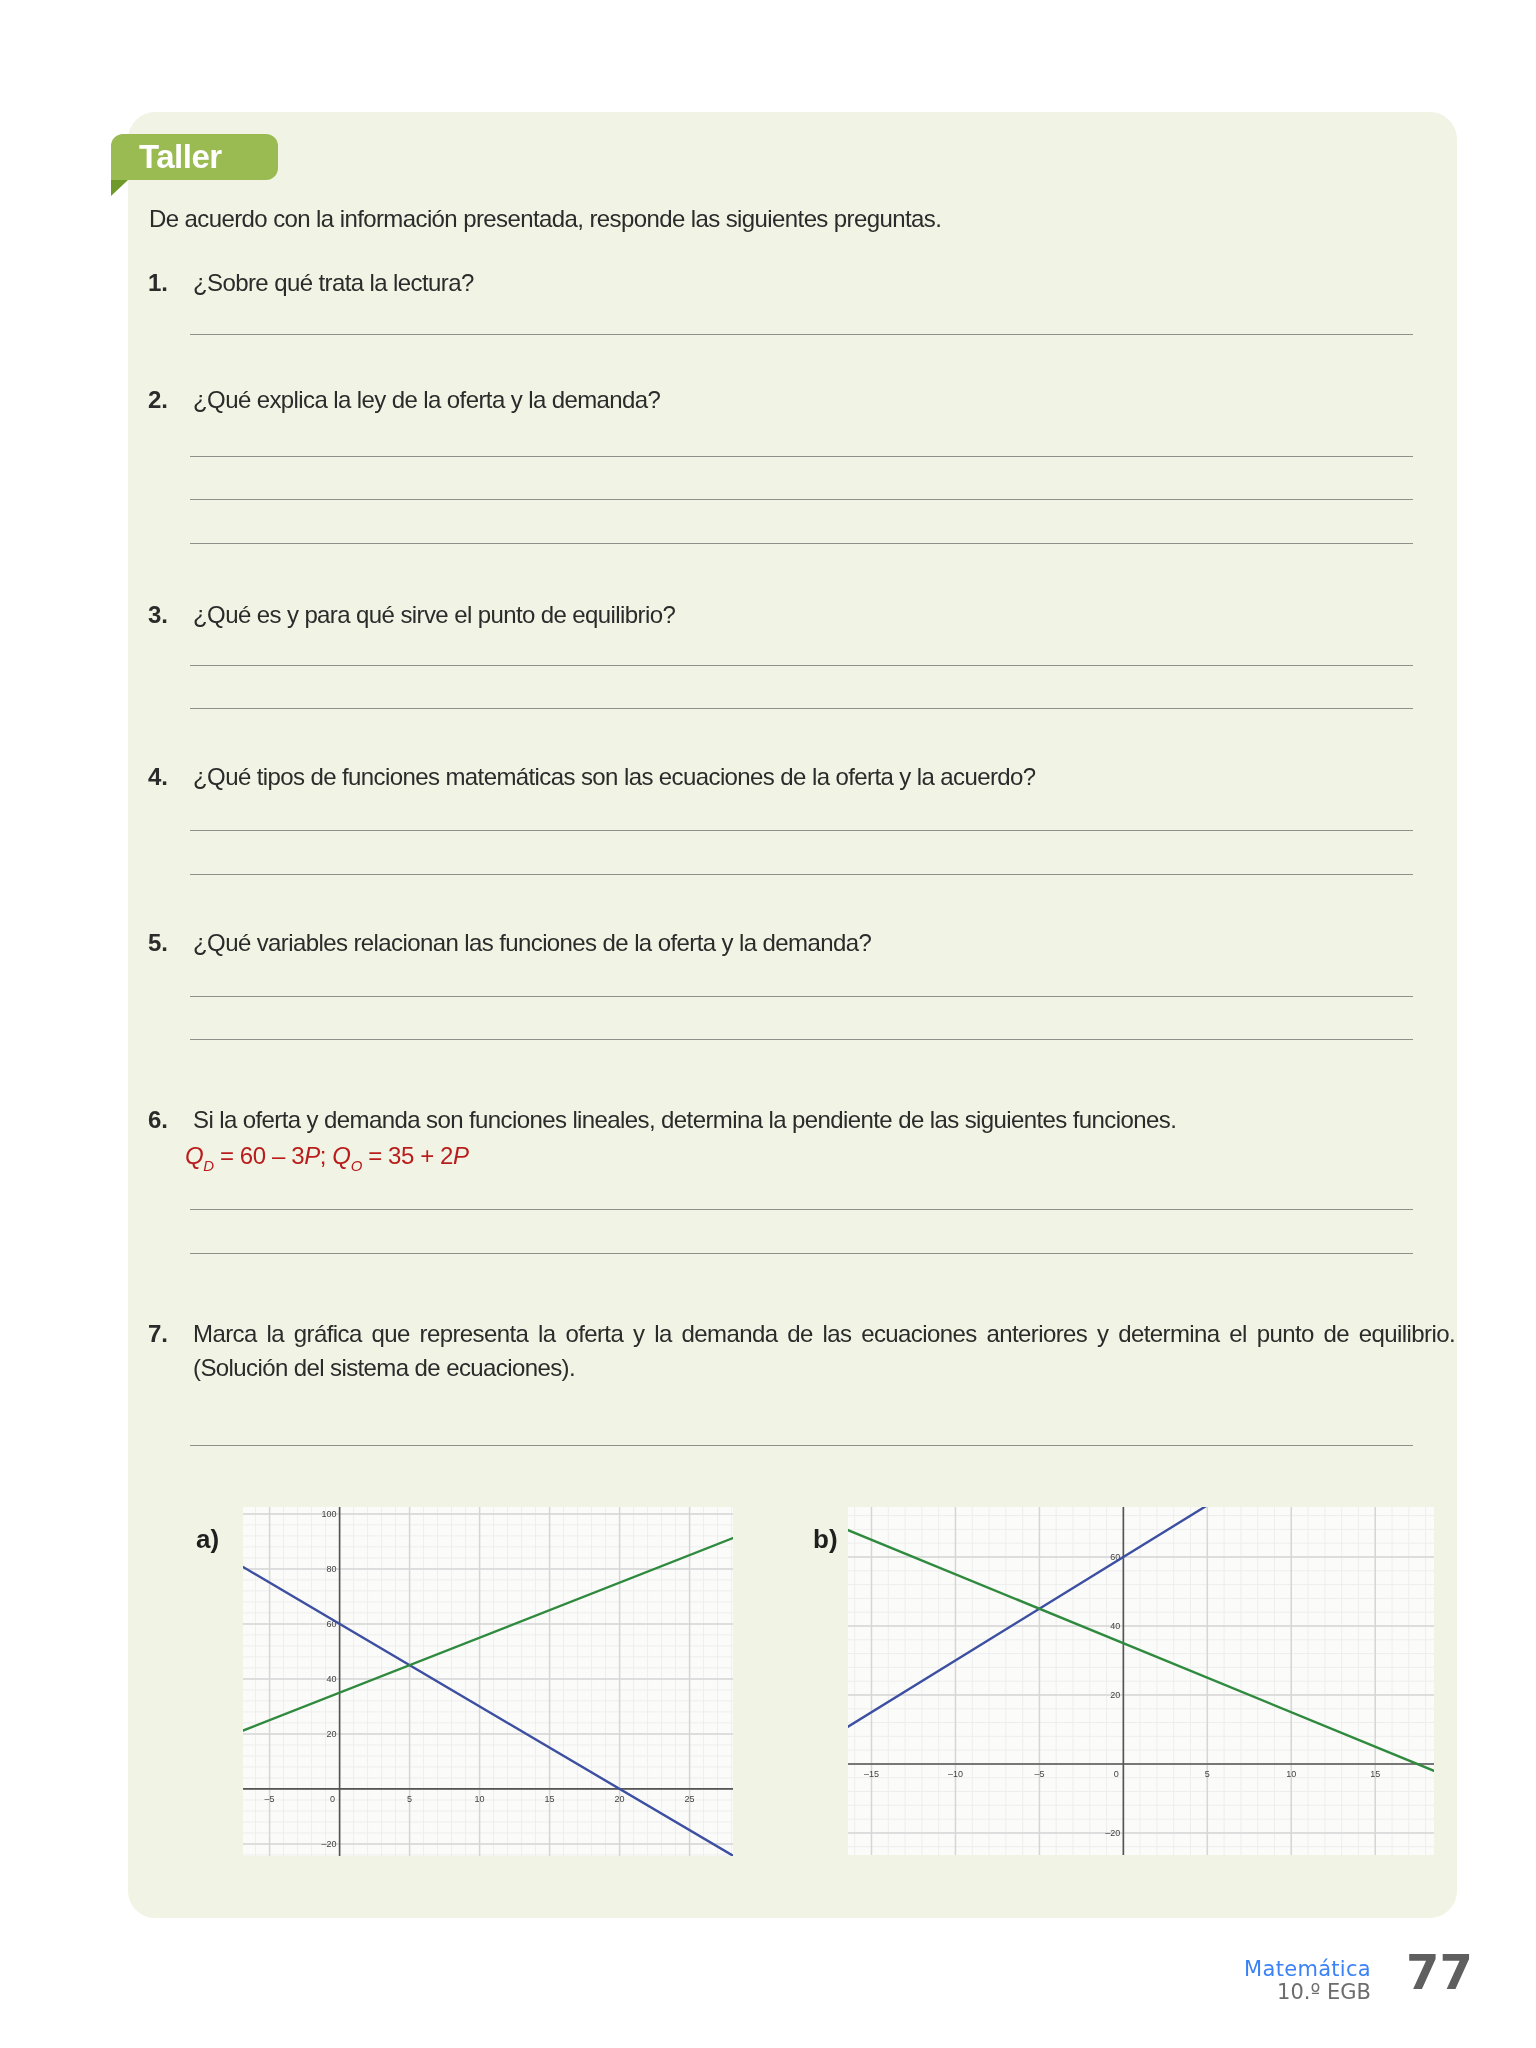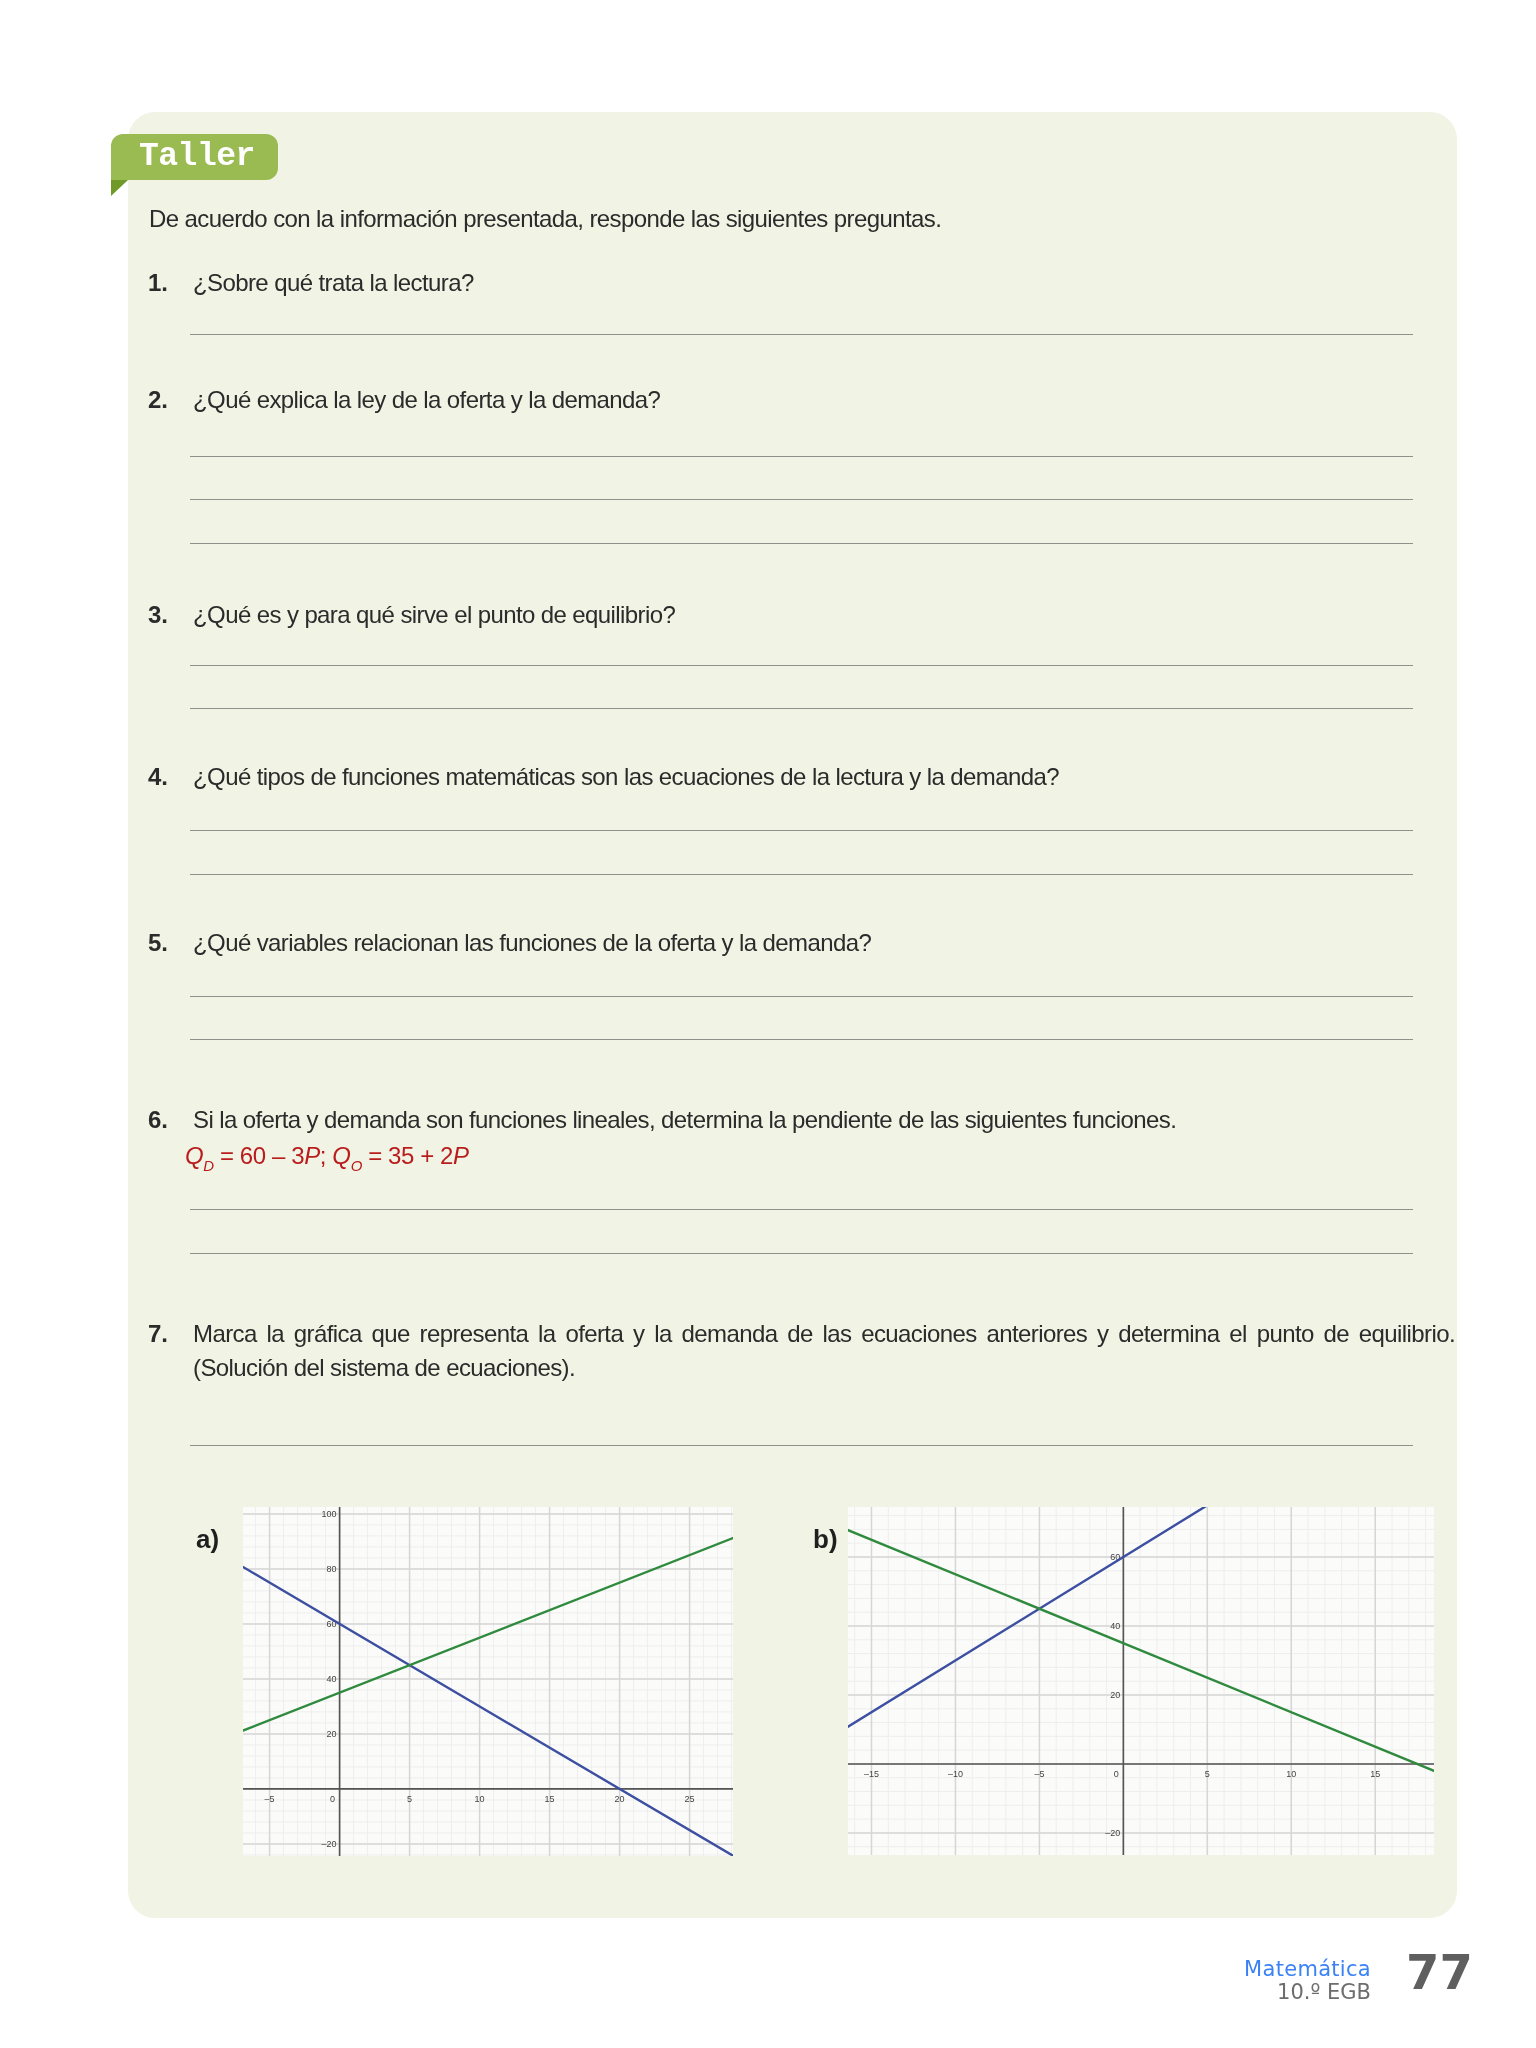--- a/index.html
+++ b/index.html
@@ -16,21 +16,21 @@
     background:#9aba52; border-radius:0 12px 12px 0;
     border-top-left-radius:12px;
   }
   .tab-fold {
     position:absolute; left:111px; top:180px; width:0; height:0;
     border-top:16px solid #6f9a2a; border-left:17px solid transparent;
     transform:scaleX(-1);
   }
   .tab-label {
     position:absolute; left:139px; top:136px; font-size:33px; font-weight:bold;
-    color:#ffffff; line-height:42px; font-family:Liberation Mono, monospace; letter-spacing:-0.5px;
+    color:#ffffff; line-height:42px; font-family:Liberation Sans, sans-serif; letter-spacing:-0.5px;
   }
   .intro {
     position:absolute; left:149px; top:205px; font-size:24px; line-height:28px;
     color:#2b2b2b; letter-spacing:-0.6px;
   }
   .q-num {
     position:absolute; left:148px; font-size:24px; font-weight:bold; color:#2b2b2b; line-height:28px;
   }
   .q-text {
     position:absolute; left:193px; font-size:24px; line-height:34px; color:#2b2b2b; letter-spacing:-0.6px;
@@ -85,21 +85,21 @@
 <div class="answer-line" style="top:456px"></div>
 <div class="answer-line" style="top:499px"></div>
 <div class="answer-line" style="top:543px"></div>
 
 <div class="q-num" style="top:601px">3.</div>
 <div class="q-text" style="top:598px">¿Qué es y para qué sirve el punto de equilibrio?</div>
 <div class="answer-line" style="top:665px"></div>
 <div class="answer-line" style="top:708px"></div>
 
 <div class="q-num" style="top:763px">4.</div>
-<div class="q-text" style="top:760px">¿Qué tipos de funciones matemáticas son las ecuaciones de la lectura y la demanda?</div>
+<div class="q-text" style="top:760px">¿Qué tipos de funciones matemáticas son las ecuaciones de la oferta y la acuerdo?</div>
 <div class="answer-line" style="top:830px"></div>
 <div class="answer-line" style="top:874px"></div>
 
 <div class="q-num" style="top:929px">5.</div>
 <div class="q-text" style="top:926px">¿Qué variables relacionan las funciones de la oferta y la demanda?</div>
 <div class="answer-line" style="top:996px"></div>
 <div class="answer-line" style="top:1039px"></div>
 
 <div class="q-num" style="top:1106px">6.</div>
 <div class="q-text" style="top:1103px">Si la oferta y demanda son funciones lineales, determina la pendiente de las siguientes funciones.</div>

